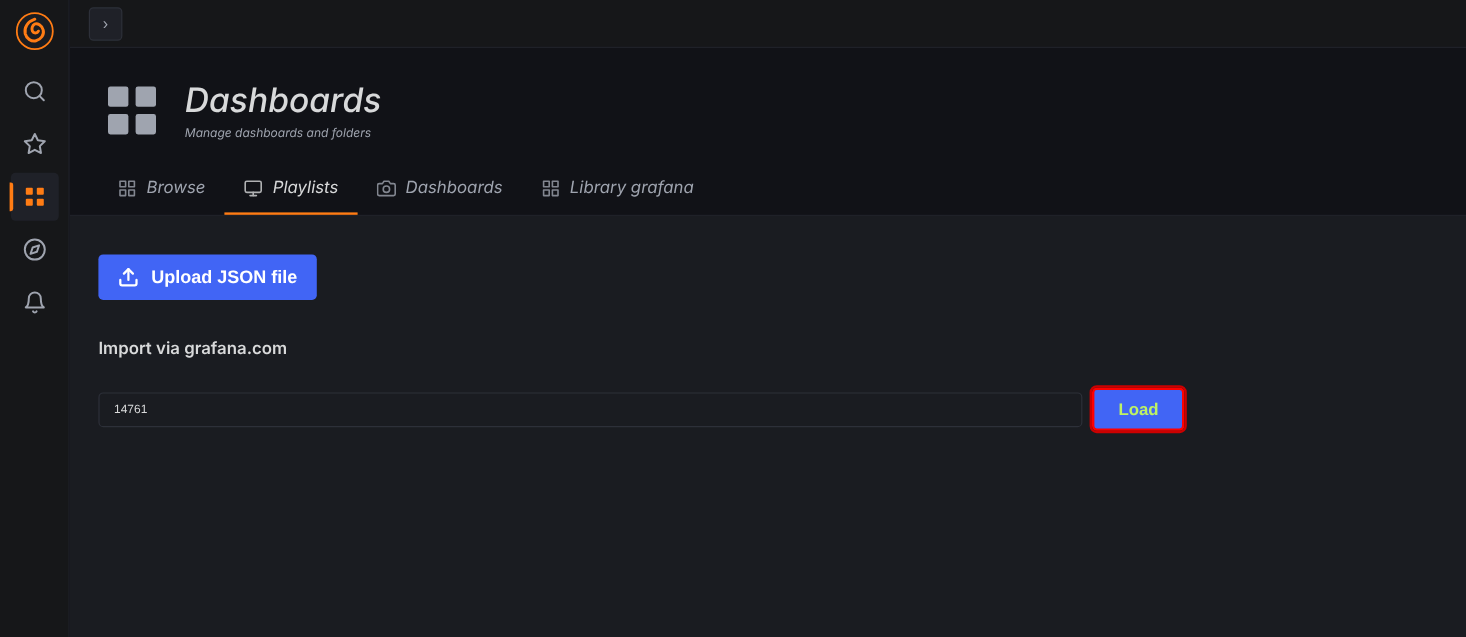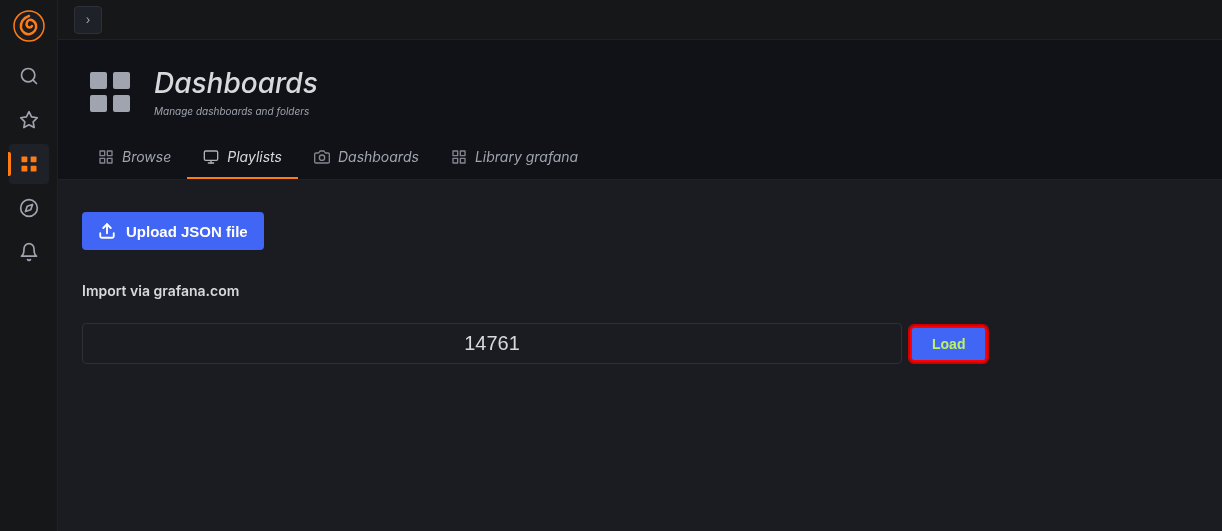--- a/index.html
+++ b/index.html
@@ -197,25 +197,24 @@
       display: flex;
       align-items: center;
       gap: 8px;
     }
 
     .import-input {
       background: #1a1c21;
       border: 1px solid #2d3039;
       border-radius: 4px;
       color: #d8d9da;
-      font-size: 20px;
+      font-size: 10px;
       padding: 8px 12px;
       width: 820px;
       outline: none;
-      text-align: center;
     }
 
     .load-btn {
       background: #4165f5;
       color: #bef264;
       border: 2px solid #f00;
       border-radius: 4px;
       padding: 8px 20px;
       font-size: 14px;
       font-weight: 700;

